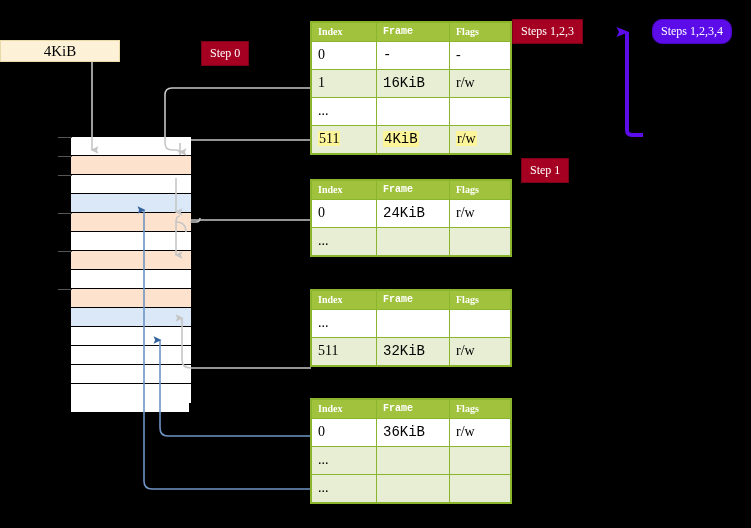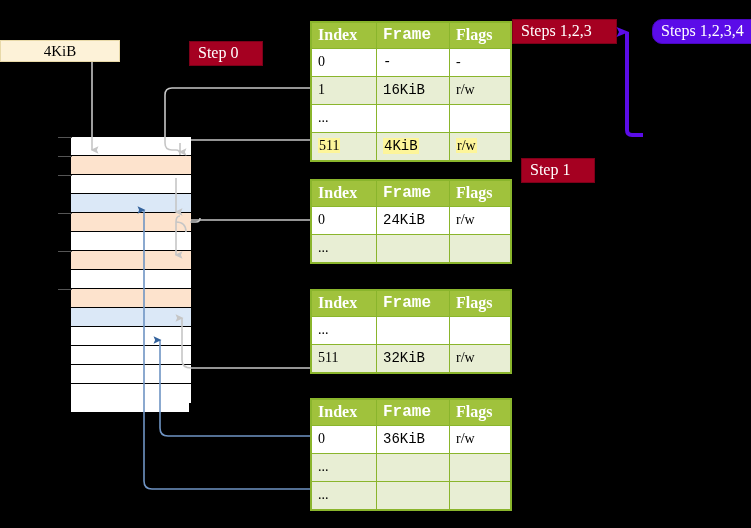--- a/index.html
+++ b/index.html
@@ -18,23 +18,23 @@
     font-size:15px;
     line-height:20px;
     text-align:center;
     color:#000;
     box-sizing:border-box;
   }
 
   
   .badge{
     position:absolute;
-    font-size:16px;
+    font-size:12px;
     line-height:18px;
-    padding:2px 24px 3px 8px;
+    padding:2px 8px 3px 8px;
     color:#ffffff;
     white-space:nowrap;
     box-sizing:border-box;
   }
   .badge.red{background:#a50021;border:1px solid #7d0019;}
   .badge.purple{background:#5b0ce8;border:1px solid #4a07c0;}
 
   
   .memgrid{
     position:absolute;
@@ -71,21 +71,21 @@
     background:#ffffff;
     box-shadow:0 0 0 1px #8ab52c;
   }
   table.pt th{
     background:#a0c23c;
     color:#ffffff;
     font-weight:bold;
     text-align:left;
     padding:3px 6px 4px 6px;
     border:1px solid #8ab52c;
-    font-size:16px;
+    font-size:10px;
     white-space:nowrap;
   }
   table.pt td{
     border:1px solid #8ab52c;
     padding:3px 6px 4px 6px;
     height:20px;
     vertical-align:middle;
     white-space:nowrap;
     color:#000;
   }
@@ -96,21 +96,21 @@
   .col-frame{width:60px;font-family:Liberation Mono, monospace;}
   .col-flags{width:48px;}
 </style>
 </head>
 <body>
 
 <div class="stage">
 
   <div class="sizebox" style="left:0px;top:40px;width:120px;height:22px;">4KiB</div>
 
-  <div class="badge red" style="left:189px;top:41px;">Step 0</div>
+  <div class="badge red" style="left:201px;top:41px;">Step 0</div>
 
   <div class="badge red" style="left:512px;top:19px;">Steps 1,2,3</div>
 
   <div class="badge purple" style="left:652px;top:19px;border-radius:10px;">Steps 1,2,3,4</div>
 
   <div class="badge red" style="left:521px;top:158px;">Step 1</div>
 
   <div class="memgrid" id="memgrid">
       <div class="memrow white" style="top: 0px;"></div>
       <div class="memrow orange" style="top: 19px;"></div>

